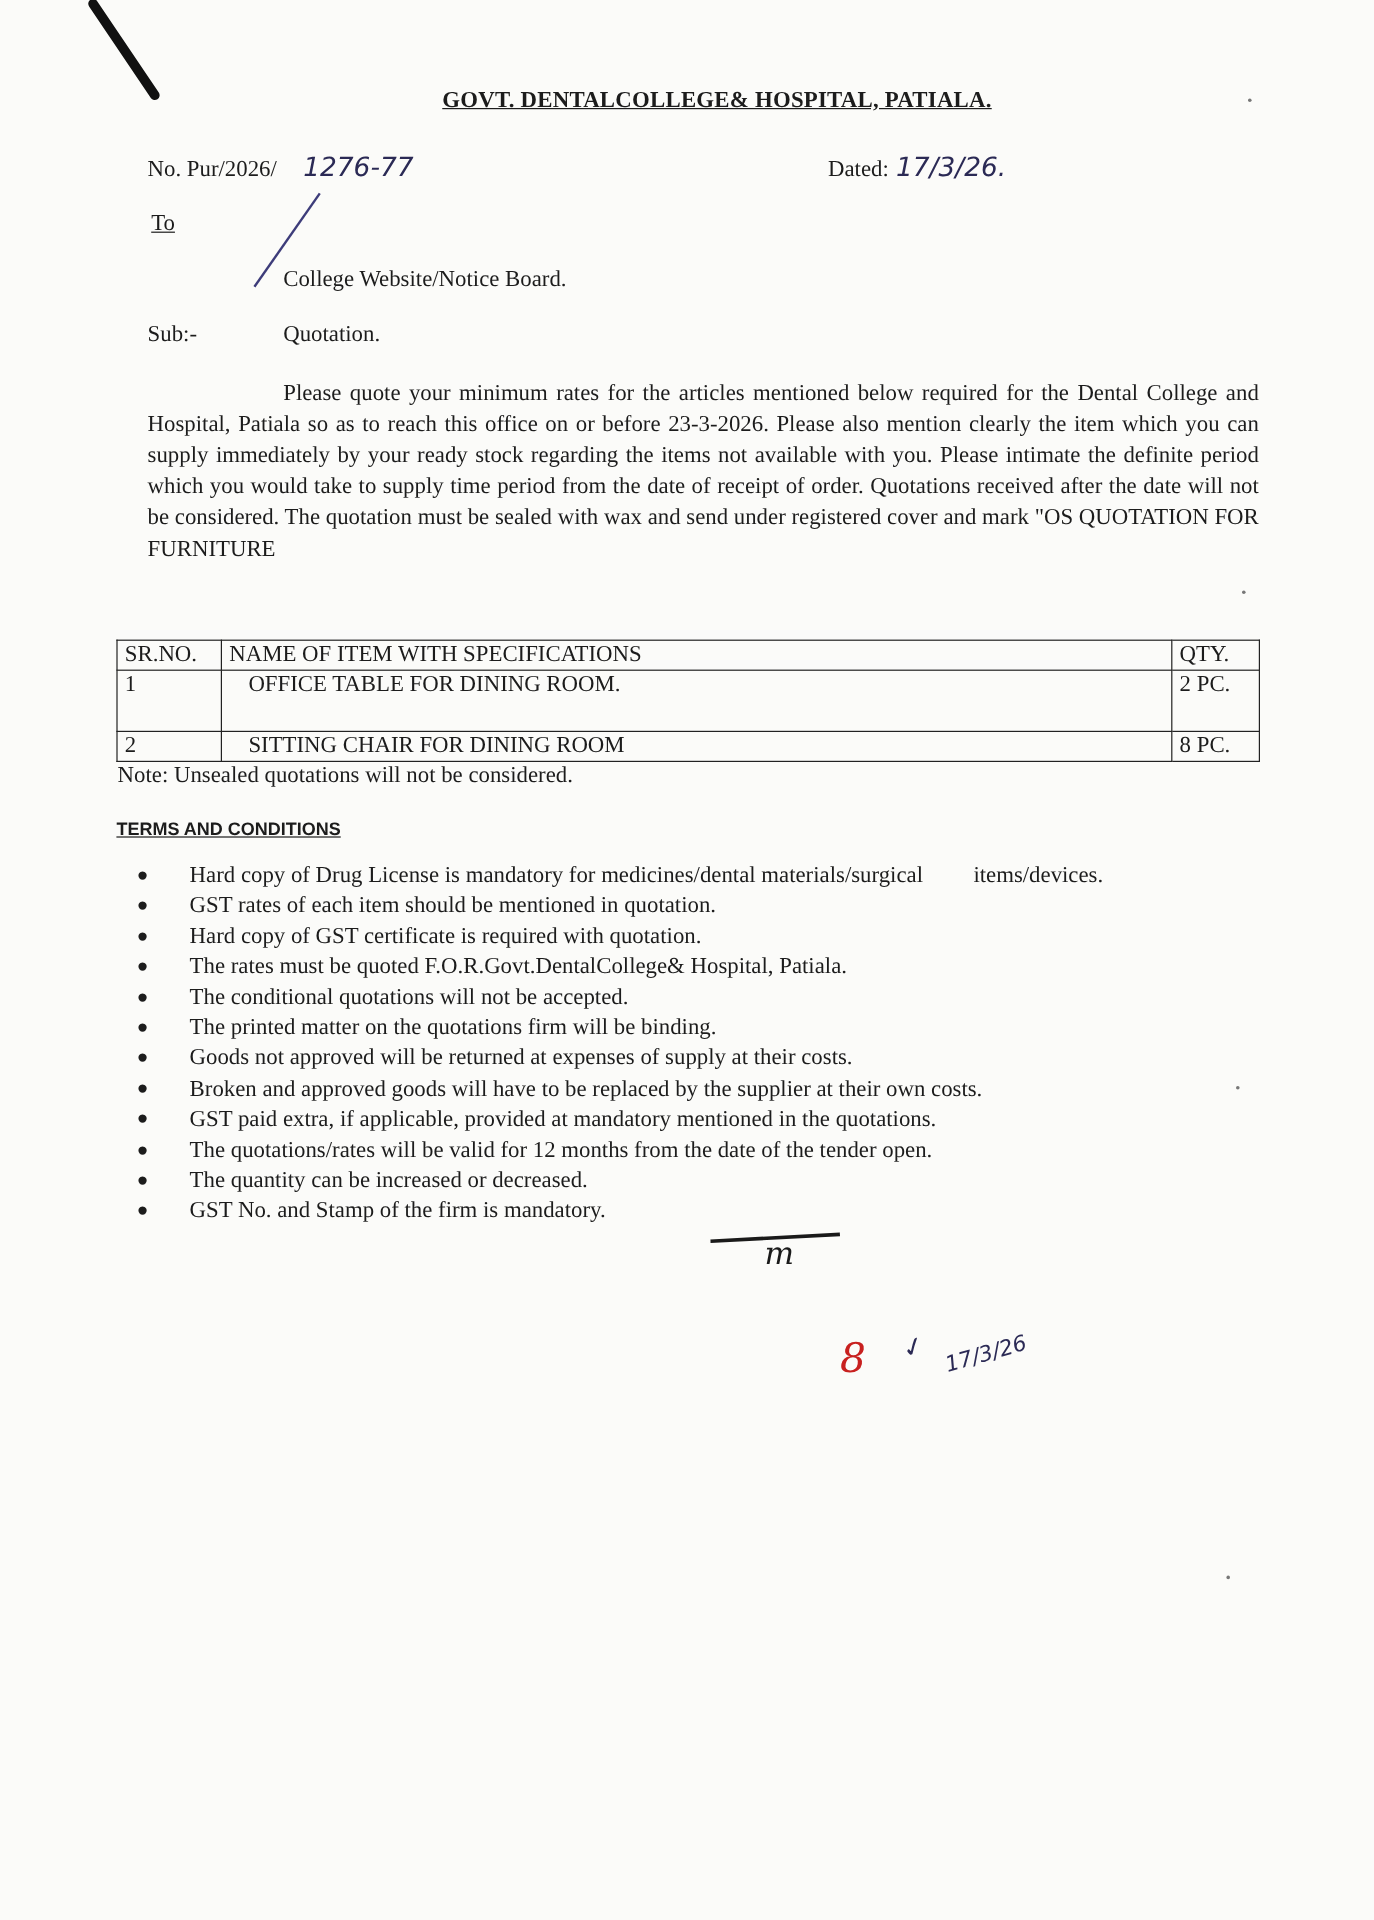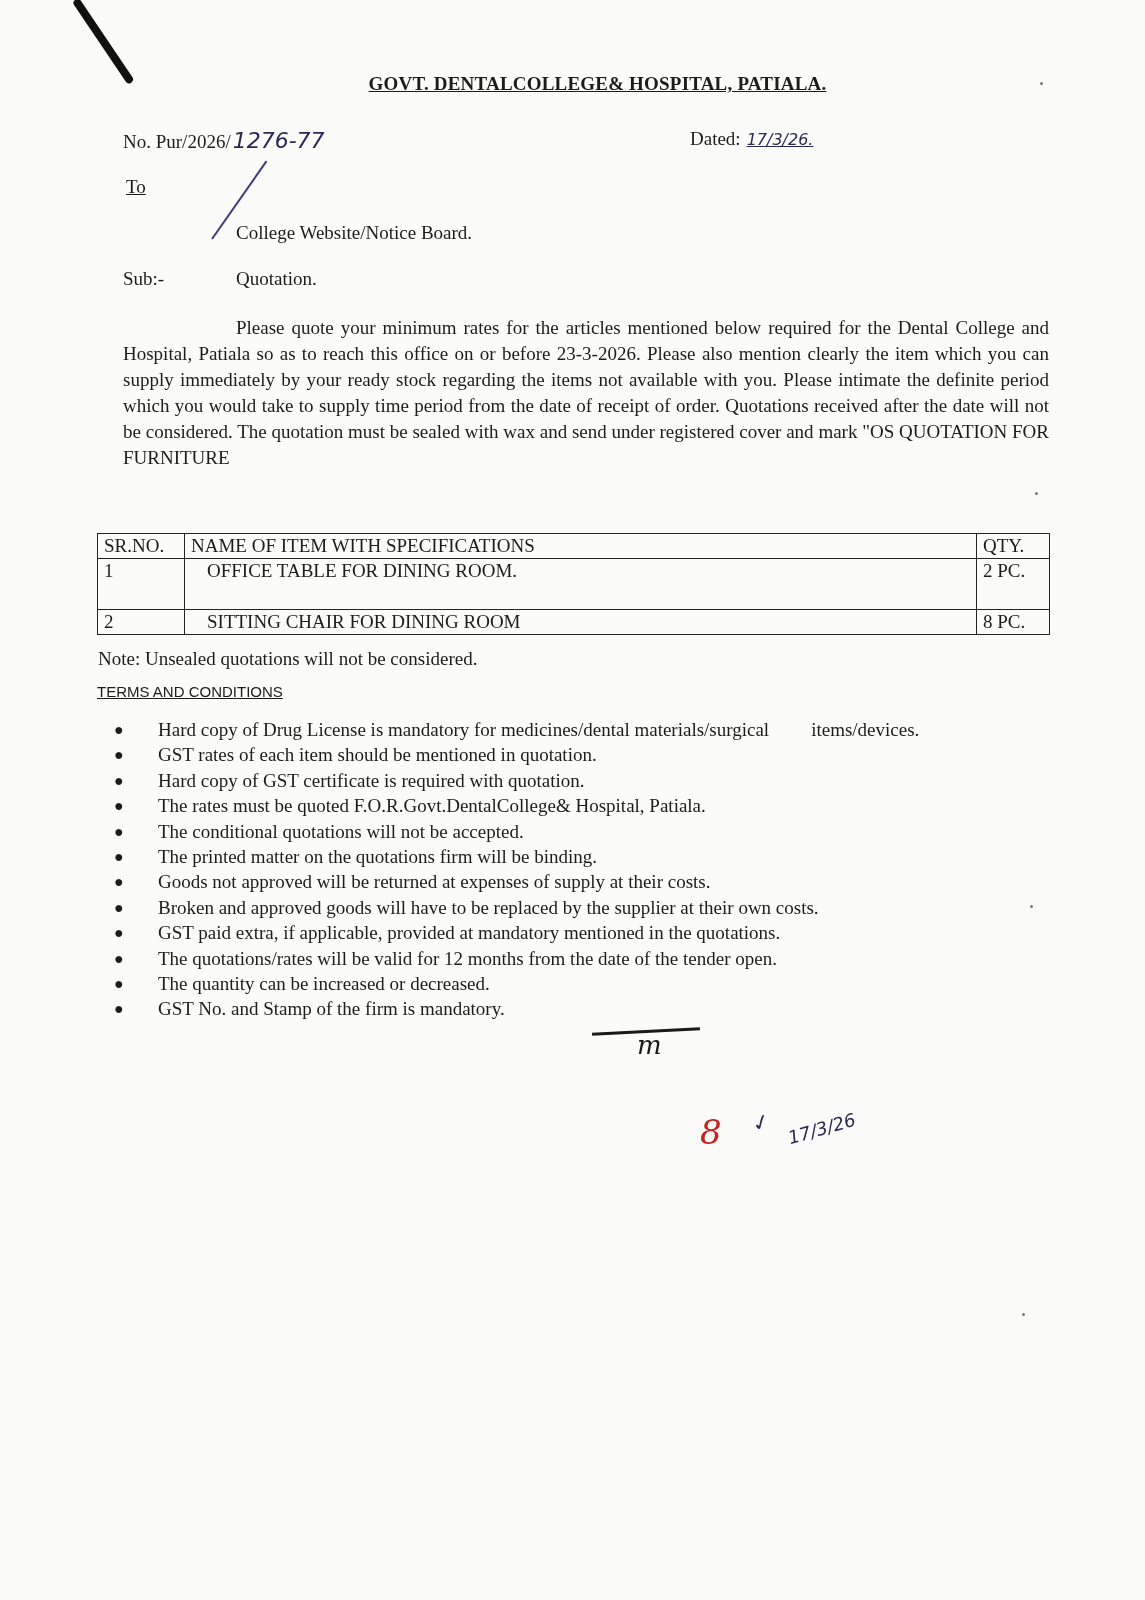--- a/index.html
+++ b/index.html
@@ -9,44 +9,44 @@
       font-family: "Liberation Serif", serif; color: #1c1c1c;
     }
     .abs { position: absolute; }
     .title {
       left: 0; width: 1145px; top: 73px; text-align: center;
       font-size: 19px; font-weight: bold; text-decoration: underline;
       text-indent: 50px; letter-spacing: 0.2px;
     }
     .hand { font-family: "DejaVu Sans", sans-serif; color: #2b2a55; font-style: italic; }
     .refline { left: 123px; top: 128px; font-size: 19px; }
-    .refline .hand { font-size: 22px; margin-left: 2px; }
+    .refline .hand { font-size: 22px; margin-left: 22px; }
     .dateline { left: 690px; top: 128px; font-size: 19px; }
-    .dateline .hand { font-size: 16px; margin-left: 6px; text-decoration: underline; }
+    .dateline .hand { font-size: 22px; margin-left: 6px; }
     .to { left: 126px; top: 176px; font-size: 19px; text-decoration: underline; }
     .addressee { left: 236px; top: 222px; font-size: 19px; }
     .sub-label { left: 123px; top: 268px; font-size: 19px; }
     .sub-value { left: 236px; top: 268px; font-size: 19px; }
     .body-para {
       left: 123px; top: 315px; width: 926px; font-size: 19px; line-height: 26px;
       text-align: justify; text-indent: 113px;
     }
     table.items {
       position: absolute; left: 97px; top: 533px; width: 953px;
       border-collapse: collapse; font-size: 19px;
     }
     table.items td { border: 1.5px solid #222; padding: 1px 6px; vertical-align: top; }
     .col-sr { width: 74px; }
     .col-qty { width: 60px; }
     .row1 td { height: 48px; }
     .indent { padding-left: 22px !important; }
-    .note { left: 98px; top: 636px; font-size: 19px; margin-top: 12px; }
+    .note { left: 98px; top: 636px; font-size: 19px; }
     .terms-head {
       left: 97px; top: 683px; font-family: "Liberation Sans", sans-serif;
-      font-size: 15px; font-weight: normal; text-decoration: underline;
+      font-size: 15px; font-weight: bold; text-decoration: underline;
     }
     ul.terms {
       position: absolute; left: 100px; top: 717px; width: 930px;
       margin: 0; padding: 0; list-style: none; font-size: 19px;
     }
     ul.terms li { position: relative; padding-left: 58px; height: 25.4px; line-height: 25px; white-space: nowrap; }
     ul.terms li .bullet { position: absolute; left: 14px; top: 0; font-size: 16px; }
     .gap { display: inline-block; width: 42px; }
     .sig-block { left: 470px; top: 1055px; width: 360px; text-align: center; font-size: 19px; line-height: 26px; }
     .sig-stroke { left: 592px; top: 1030px; width: 108px; height: 3px; background: #1a1a1a; transform: rotate(-3deg); }

